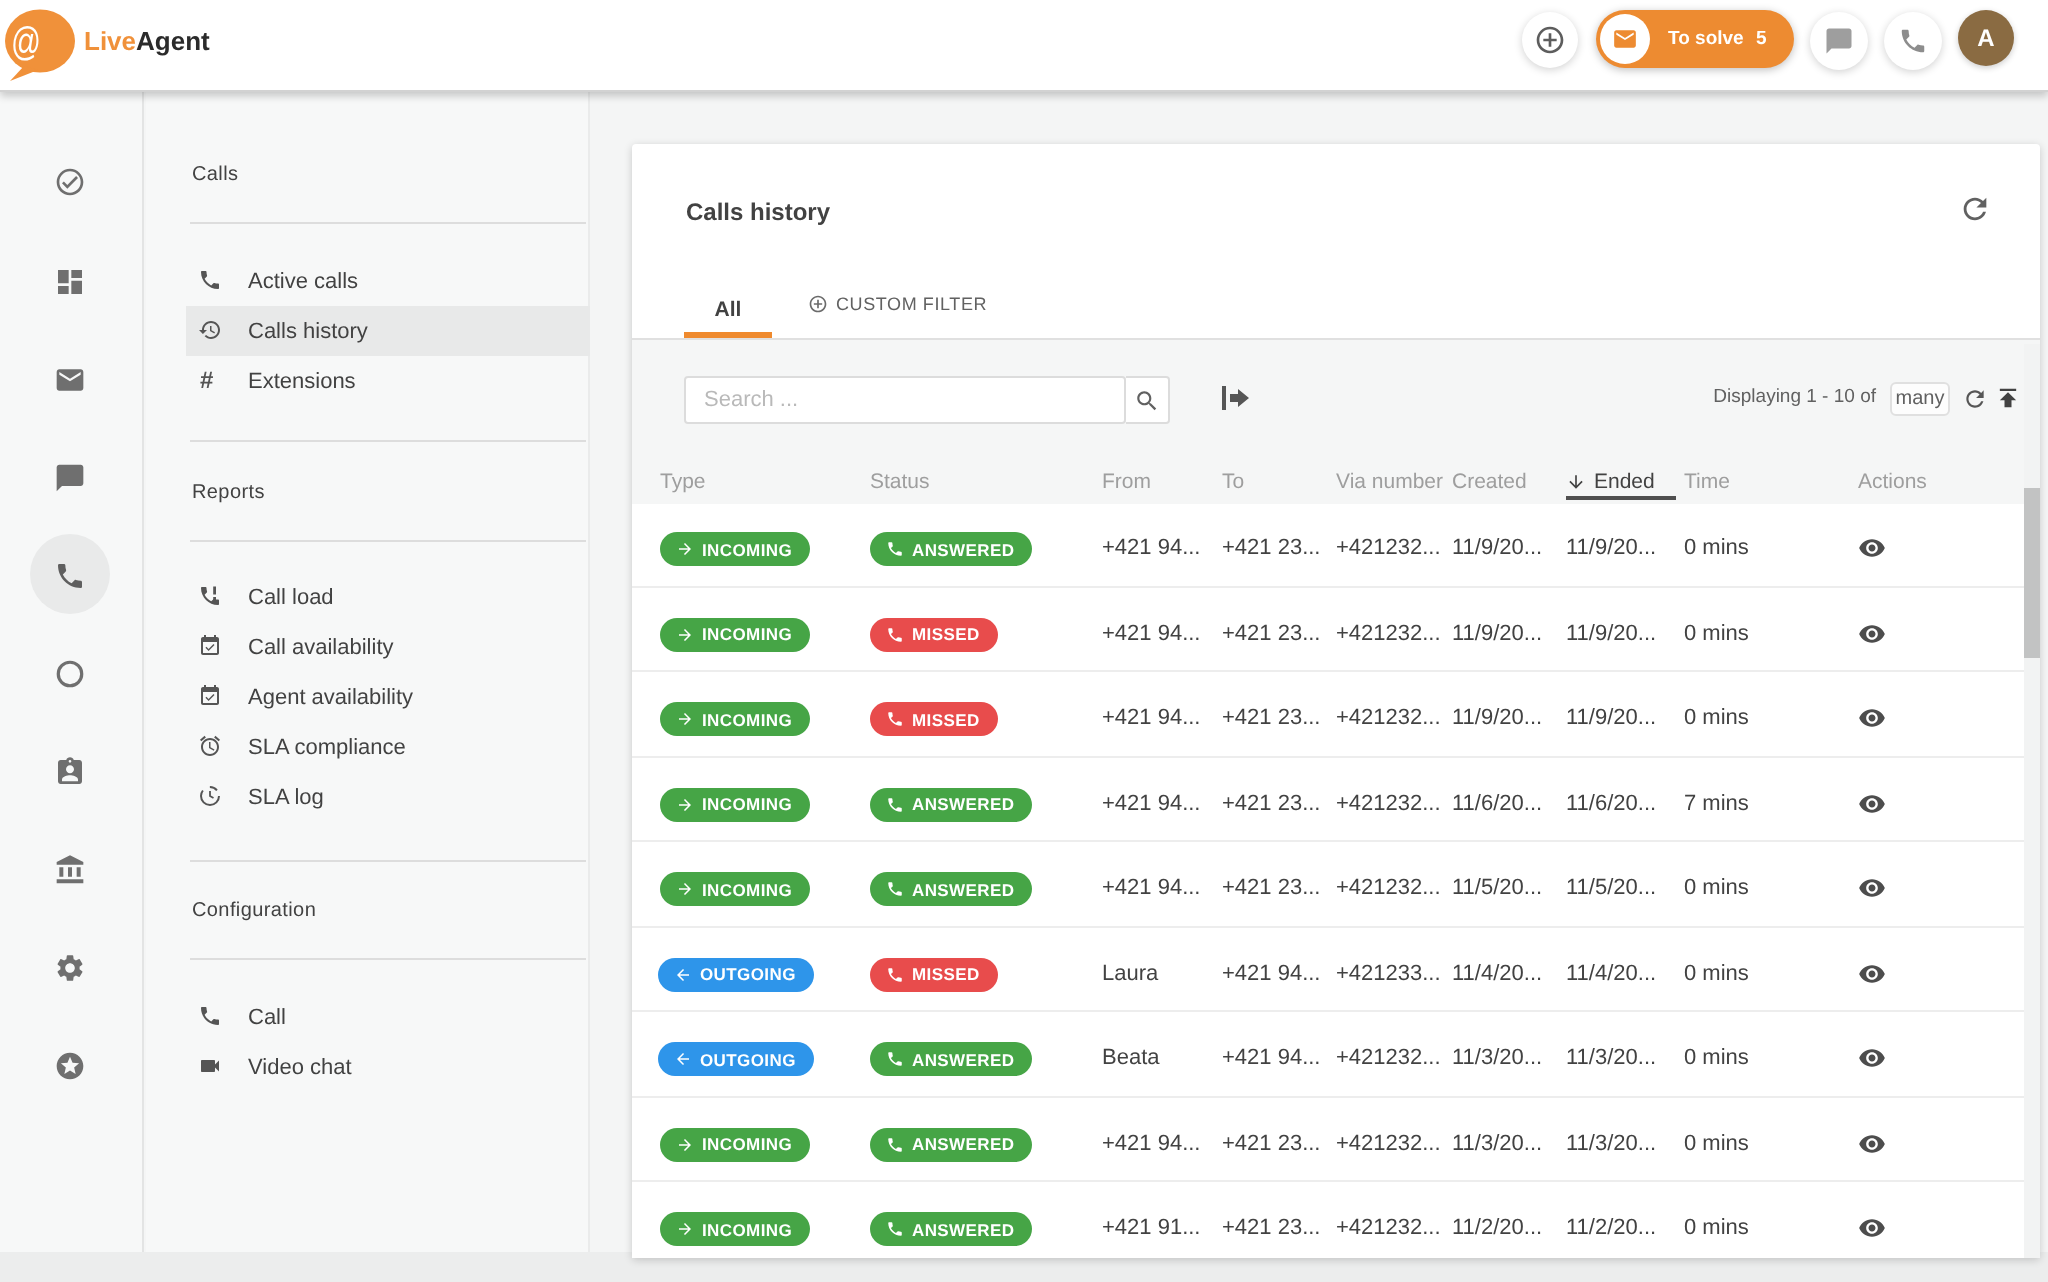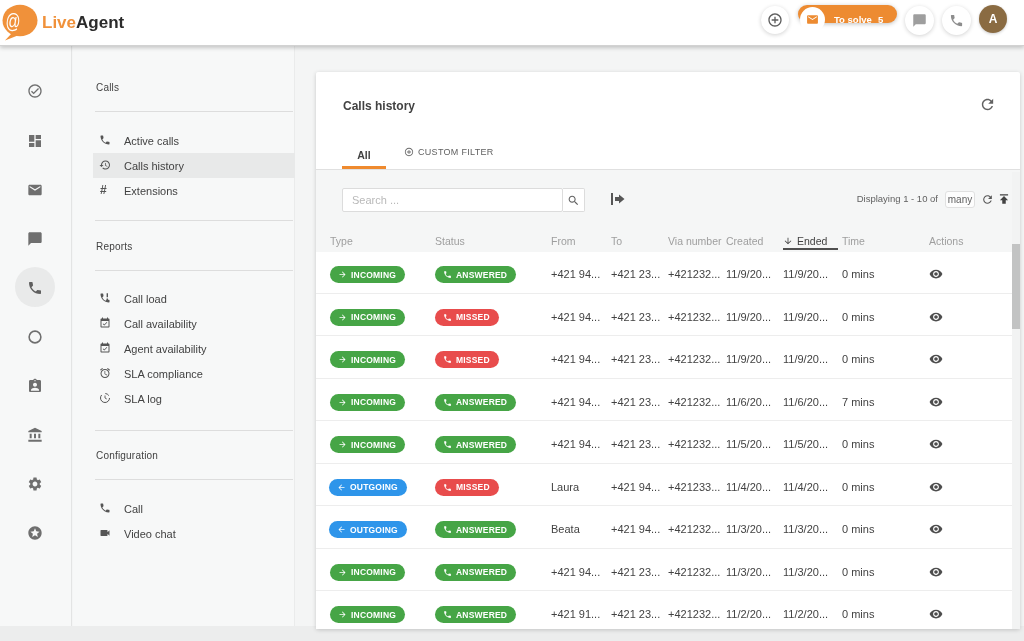--- a/index.html
+++ b/index.html
@@ -2,25 +2,25 @@
 <html><head>
 <meta charset="utf-8">
 <style>
 * { margin:0; padding:0; box-sizing:border-box; }
 html,body { width:1024px; height:641px; overflow:hidden; font-family:"Liberation Sans", sans-serif; }
 body { background:#f4f5f5; position:relative; }
 
 
 #topbar { position:absolute; left:0; top:0; width:1024px; height:46px; background:#fff; border-bottom:1px solid #d2d2d2; box-shadow:0 2px 4px rgba(0,0,0,0.2); z-index:20; }
 #logo { position:absolute; left:1px; top:4px; width:38px; height:38px; }
-#logotext { position:absolute; left:42px; top:13px; font-size:17px; font-weight:bold; color:#2b2b2b; letter-spacing:0; }
+#logotext { position:absolute; left:42px; top:13px; font-size:13px; font-weight:bold; color:#2b2b2b; letter-spacing:0; }
 #logotext .lv { color:#f0913a; }
 .circbtn { position:absolute; border-radius:50%; background:#fff; box-shadow:0 1px 4px rgba(0,0,0,0.18); display:flex; align-items:center; justify-content:center; }
 #btn-plus { left:761px; top:6px; width:28px; height:28px; }
-#pill { position:absolute; left:798px; top:5px; width:99px; height:18px; background:#ed8b31; border-radius:15px; box-shadow:0 1px 4px rgba(0,0,0,0.25); }
+#pill { position:absolute; left:798px; top:5px; width:99px; height:29px; background:#ed8b31; border-radius:15px; box-shadow:0 1px 4px rgba(0,0,0,0.25); }
 #pill .wc { position:absolute; left:2px; top:2px; width:25px; height:25px; border-radius:50%; background:#fff; display:flex; align-items:center; justify-content:center; }
 #pill .lbl { position:absolute; left:36px; top:9px; color:#fff; font-size:9.5px; font-weight:bold; }
 #pill .num { position:absolute; left:80px; top:9px; color:#fff; font-size:9.5px; font-weight:bold; }
 #btn-chat { left:905px; top:6px; width:29px; height:29px; }
 #btn-phone { left:942px; top:6px; width:29px; height:29px; }
 #avatar { position:absolute; left:979px; top:5px; width:28px; height:28px; border-radius:50%; background:#8a6b42; color:#fff; font-size:12px; font-weight:bold; display:flex; align-items:center; justify-content:center; box-shadow:0 1px 3px rgba(0,0,0,0.2); }
 
 
 #rail { position:absolute; left:0; top:46px; width:72px; height:580px; background:#f7f8f8; border-right:1px solid #e3e4e4; }
 .railic { position:absolute; left:27px; width:16px; height:16px; }

